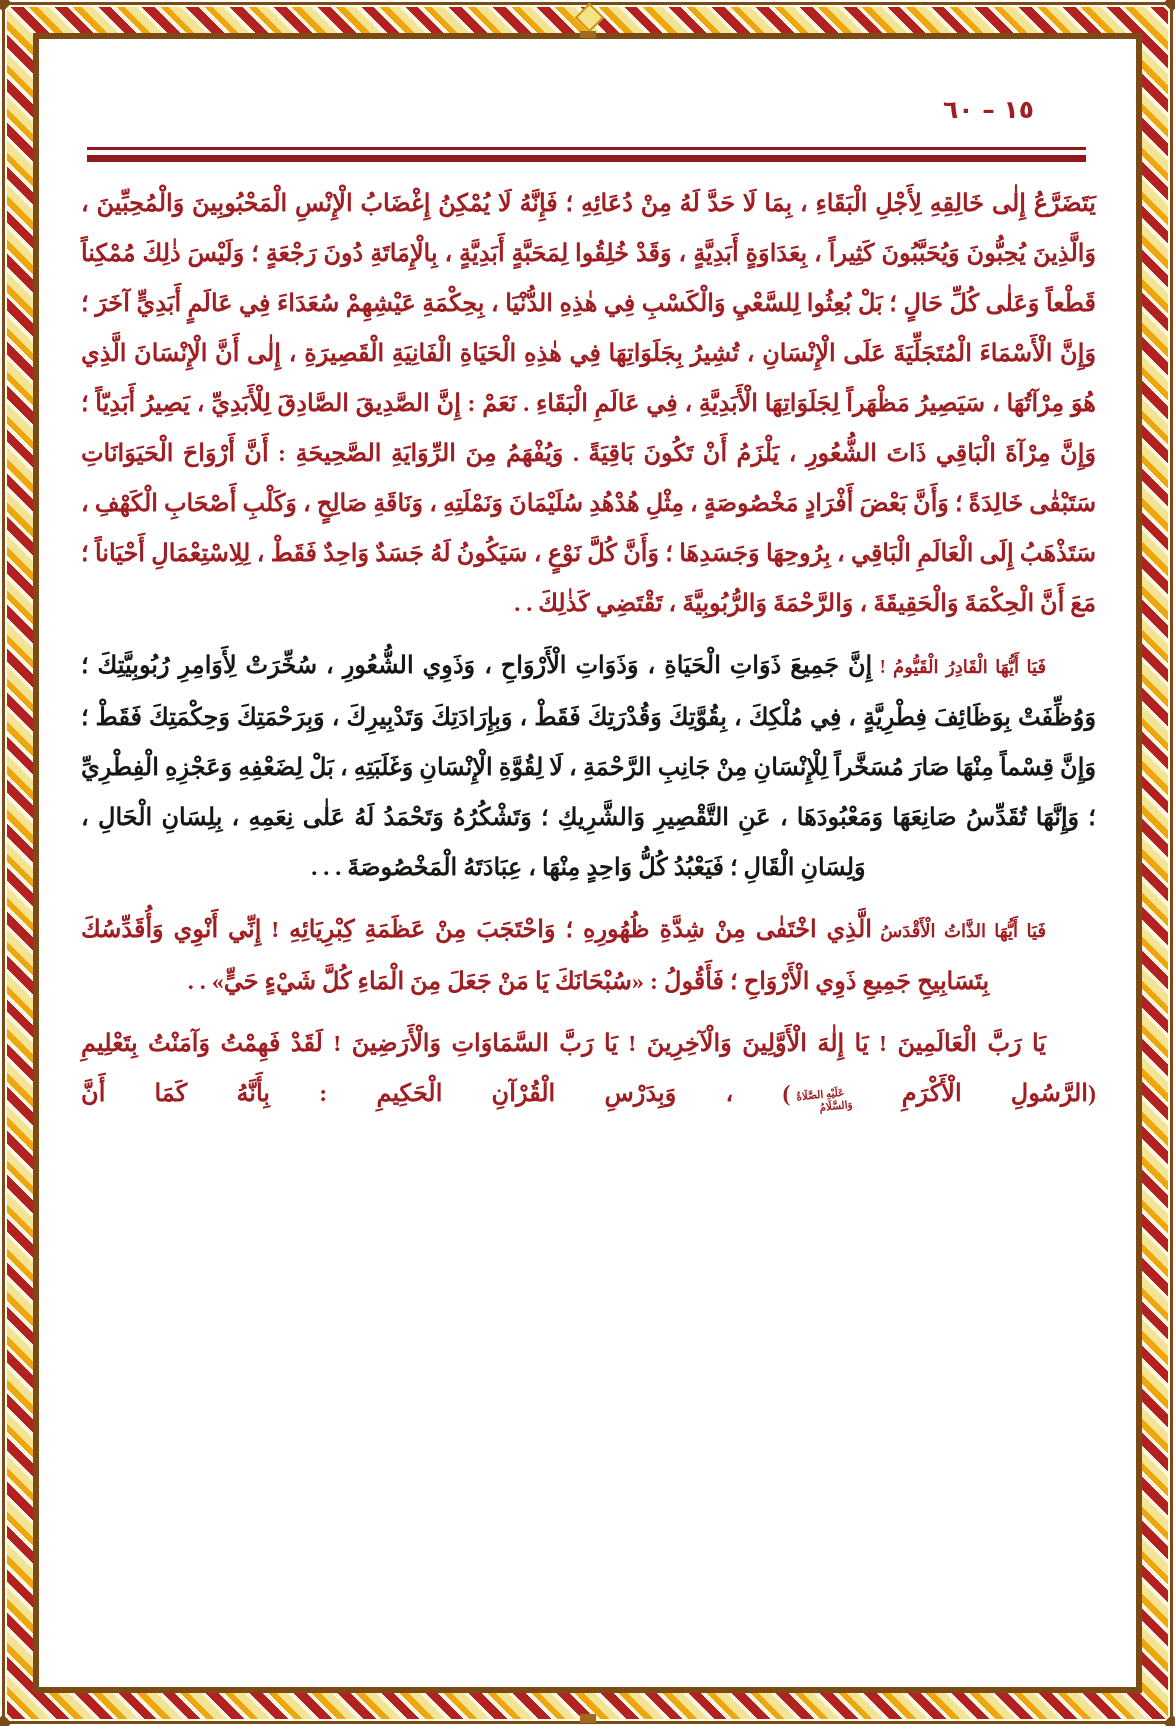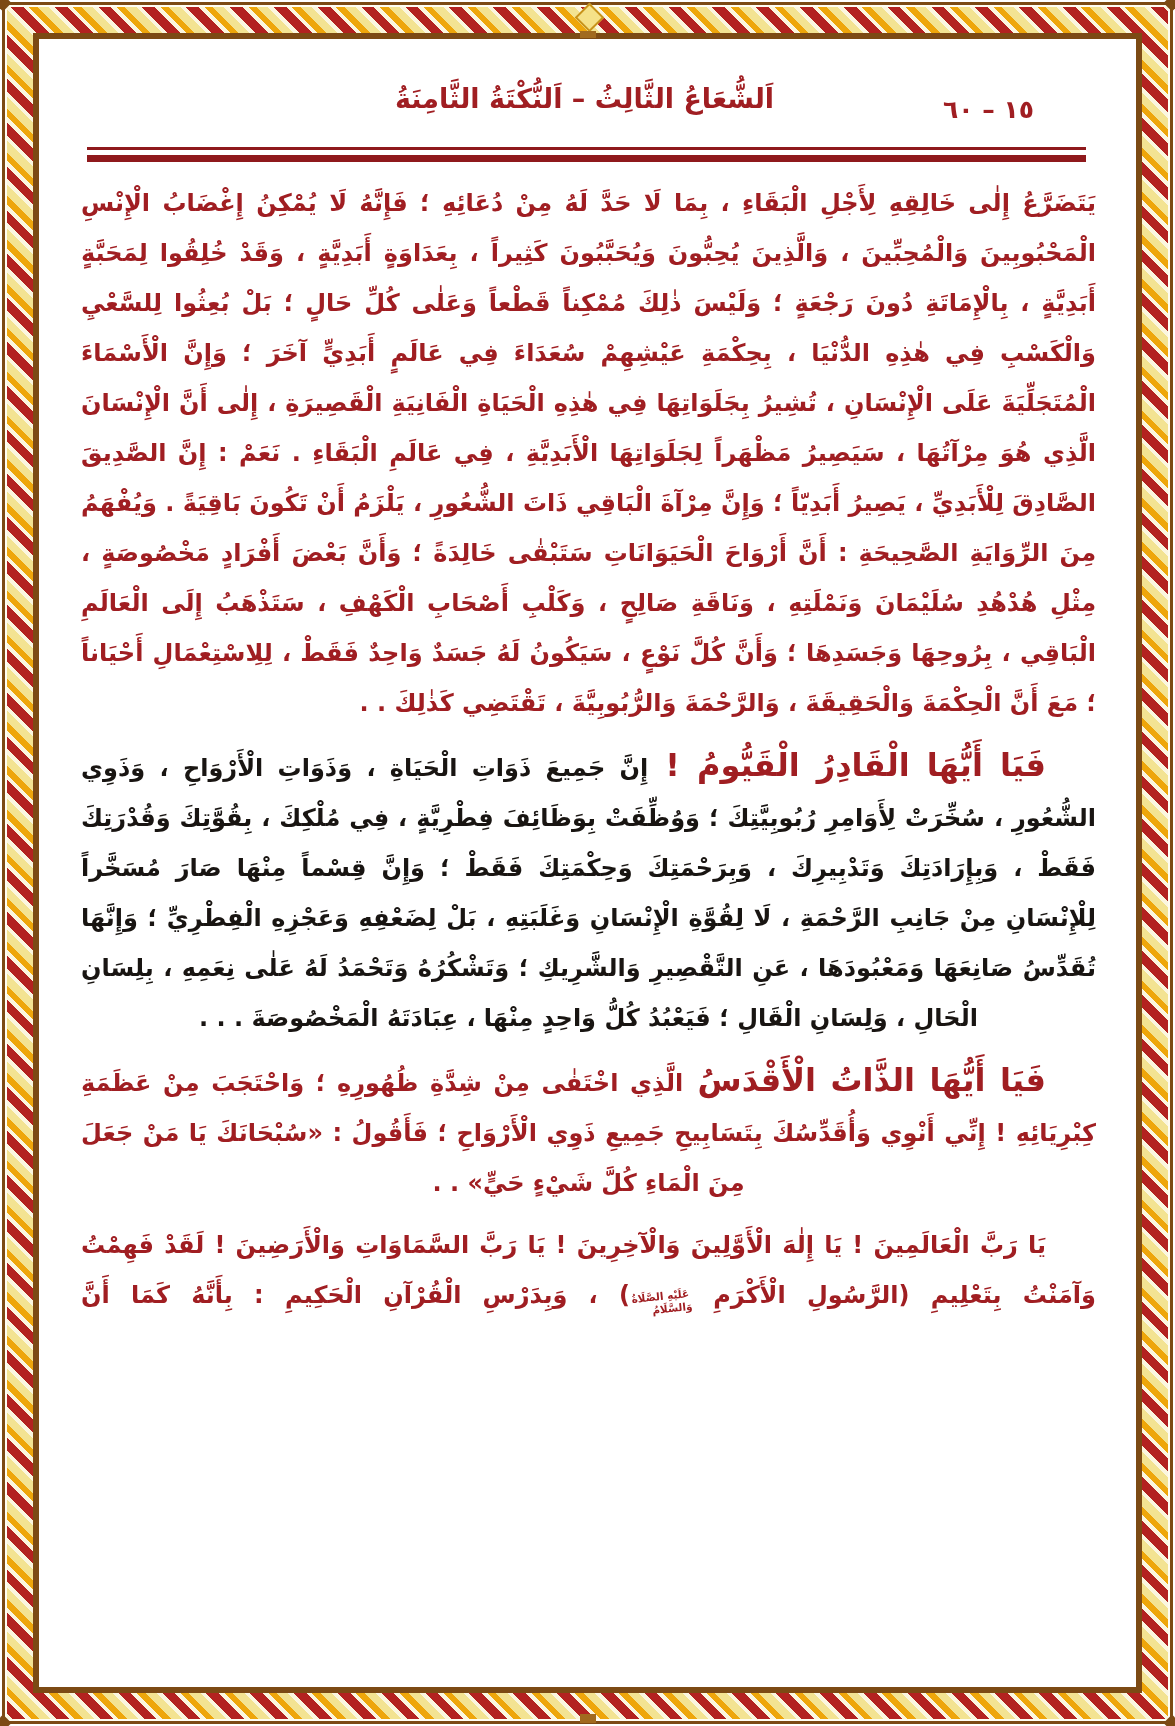--- a/index.html
+++ b/index.html
@@ -60,28 +60,28 @@
     border-top:3px solid #8f191c;
     border-bottom:7px solid #8f191c;
     margin:0 10px 16px 14px;
   }
   .body-text{
     font-size:24px;
     line-height:50px;
     font-weight:bold;
     text-align:justify;
   }
-  .para{margin:0 0 12px 8px;}
+  .para{margin:0 0 12px 8px;font-family:Liberation Serif, serif;}
   .para-indent{text-indent:50px;}
   .center-last{text-align-last:center;}
   .justify-last{text-align-last:justify;}
   .maroon{color:#a01e22;}
   .blacktxt{color:#191512;}
   .red{color:#a01e22;}
-  .voc{font-size:32px;}
+  .voc{font-size:18px;}
   .saw-mark{
     display:inline-block;
     width:62px;
     font-size:10.5px;
     line-height:1.25;
     text-align:center;
     vertical-align:-10px;
     text-indent:0;
     transform:rotate(-6deg);
     color:#a01e22;
@@ -112,21 +112,20 @@
 </head>
 <body>
 
 <div class="page">
   <div class="b1">
     <div class="band">
       <div class="b3">
         <div class="content">
 
           <div class="header">
-            <div class="title">اَلشُّعَاعُ الثَّالِثُ – اَلنُّكْتَةُ الثَّامِنَةُ</div>
             <div class="page-num">١٥ – ٦٠</div>
           </div>
 
           <div class="rule"></div>
 
           <div class="body-text">
 
             <p class="para maroon"><span>يَتَضَرَّعُ إِلٰى خَالِقِهِ لِأَجْلِ الْبَقَاءِ ، بِمَا لَا حَدَّ لَهُ مِنْ دُعَائِهِ ؛ فَإِنَّهُ لَا يُمْكِنُ إِغْضَابُ الْإِنْسِ الْمَحْبُوبِينَ وَالْمُحِبِّينَ ، وَالَّذِينَ يُحِبُّونَ وَيُحَبَّبُونَ كَثِيراً ، بِعَدَاوَةٍ أَبَدِيَّةٍ ، وَقَدْ خُلِقُوا لِمَحَبَّةٍ أَبَدِيَّةٍ ، بِالْإِمَاتَةِ دُونَ رَجْعَةٍ ؛ وَلَيْسَ ذٰلِكَ مُمْكِناً قَطْعاً وَعَلٰى كُلِّ حَالٍ ؛ بَلْ بُعِثُوا لِلسَّعْيِ وَالْكَسْبِ فِي هٰذِهِ الدُّنْيَا ، بِحِكْمَةِ عَيْشِهِمْ سُعَدَاءَ فِي عَالَمٍ أَبَدِيٍّ آخَرَ ؛ وَإِنَّ الْأَسْمَاءَ الْمُتَجَلِّيَةَ عَلَى الْإِنْسَانِ ، تُشِيرُ بِجَلَوَاتِهَا فِي هٰذِهِ الْحَيَاةِ الْفَانِيَةِ الْقَصِيرَةِ ، إِلٰى أَنَّ الْإِنْسَانَ الَّذِي هُوَ مِرْآتُهَا ، سَيَصِيرُ مَظْهَراً لِجَلَوَاتِهَا الْأَبَدِيَّةِ ، فِي عَالَمِ الْبَقَاءِ . نَعَمْ : إِنَّ الصَّدِيقَ الصَّادِقَ لِلْأَبَدِيِّ ، يَصِيرُ أَبَدِيّاً ؛ وَإِنَّ مِرْآةَ الْبَاقِي ذَاتَ الشُّعُورِ ، يَلْزَمُ أَنْ تَكُونَ بَاقِيَةً . وَيُفْهَمُ مِنَ الرِّوَايَةِ الصَّحِيحَةِ : أَنَّ أَرْوَاحَ الْحَيَوَانَاتِ سَتَبْقٰى خَالِدَةً ؛ وَأَنَّ بَعْضَ أَفْرَادٍ مَخْصُوصَةٍ ، مِثْلِ هُدْهُدِ سُلَيْمَانَ وَنَمْلَتِهِ ، وَنَاقَةِ صَالِحٍ ، وَكَلْبِ أَصْحَابِ الْكَهْفِ ، سَتَذْهَبُ إِلَى الْعَالَمِ الْبَاقِي ، بِرُوحِهَا وَجَسَدِهَا ؛ وَأَنَّ كُلَّ نَوْعٍ ، سَيَكُونُ لَهُ جَسَدٌ وَاحِدٌ فَقَطْ ، لِلِاسْتِعْمَالِ أَحْيَاناً ؛ مَعَ أَنَّ الْحِكْمَةَ وَالْحَقِيقَةَ ، وَالرَّحْمَةَ وَالرُّبُوبِيَّةَ ، تَقْتَضِي كَذٰلِكَ . .</span></p>
 
             <p class="para blacktxt para-indent center-last"><span class="red voc">فَيَا أَيُّهَا الْقَادِرُ الْقَيُّومُ ! </span><span>إِنَّ جَمِيعَ ذَوَاتِ الْحَيَاةِ ، وَذَوَاتِ الْأَرْوَاحِ ، وَذَوِي الشُّعُورِ ، سُخِّرَتْ لِأَوَامِرِ رُبُوبِيَّتِكَ ؛ وَوُظِّفَتْ بِوَظَائِفَ فِطْرِيَّةٍ ، فِي مُلْكِكَ ، بِقُوَّتِكَ وَقُدْرَتِكَ فَقَطْ ، وَبِإِرَادَتِكَ وَتَدْبِيرِكَ ، وَبِرَحْمَتِكَ وَحِكْمَتِكَ فَقَطْ ؛ وَإِنَّ قِسْماً مِنْهَا صَارَ مُسَخَّراً لِلْإِنْسَانِ مِنْ جَانِبِ الرَّحْمَةِ ، لَا لِقُوَّةِ الْإِنْسَانِ وَغَلَبَتِهِ ، بَلْ لِضَعْفِهِ وَعَجْزِهِ الْفِطْرِيِّ ؛ وَإِنَّهَا تُقَدِّسُ صَانِعَهَا وَمَعْبُودَهَا ، عَنِ التَّقْصِيرِ وَالشَّرِيكِ ؛ وَتَشْكُرُهُ وَتَحْمَدُ لَهُ عَلٰى نِعَمِهِ ، بِلِسَانِ الْحَالِ ، وَلِسَانِ الْقَالِ ؛ فَيَعْبُدُ كُلُّ وَاحِدٍ مِنْهَا ، عِبَادَتَهُ الْمَخْصُوصَةَ . . .</span></p>

